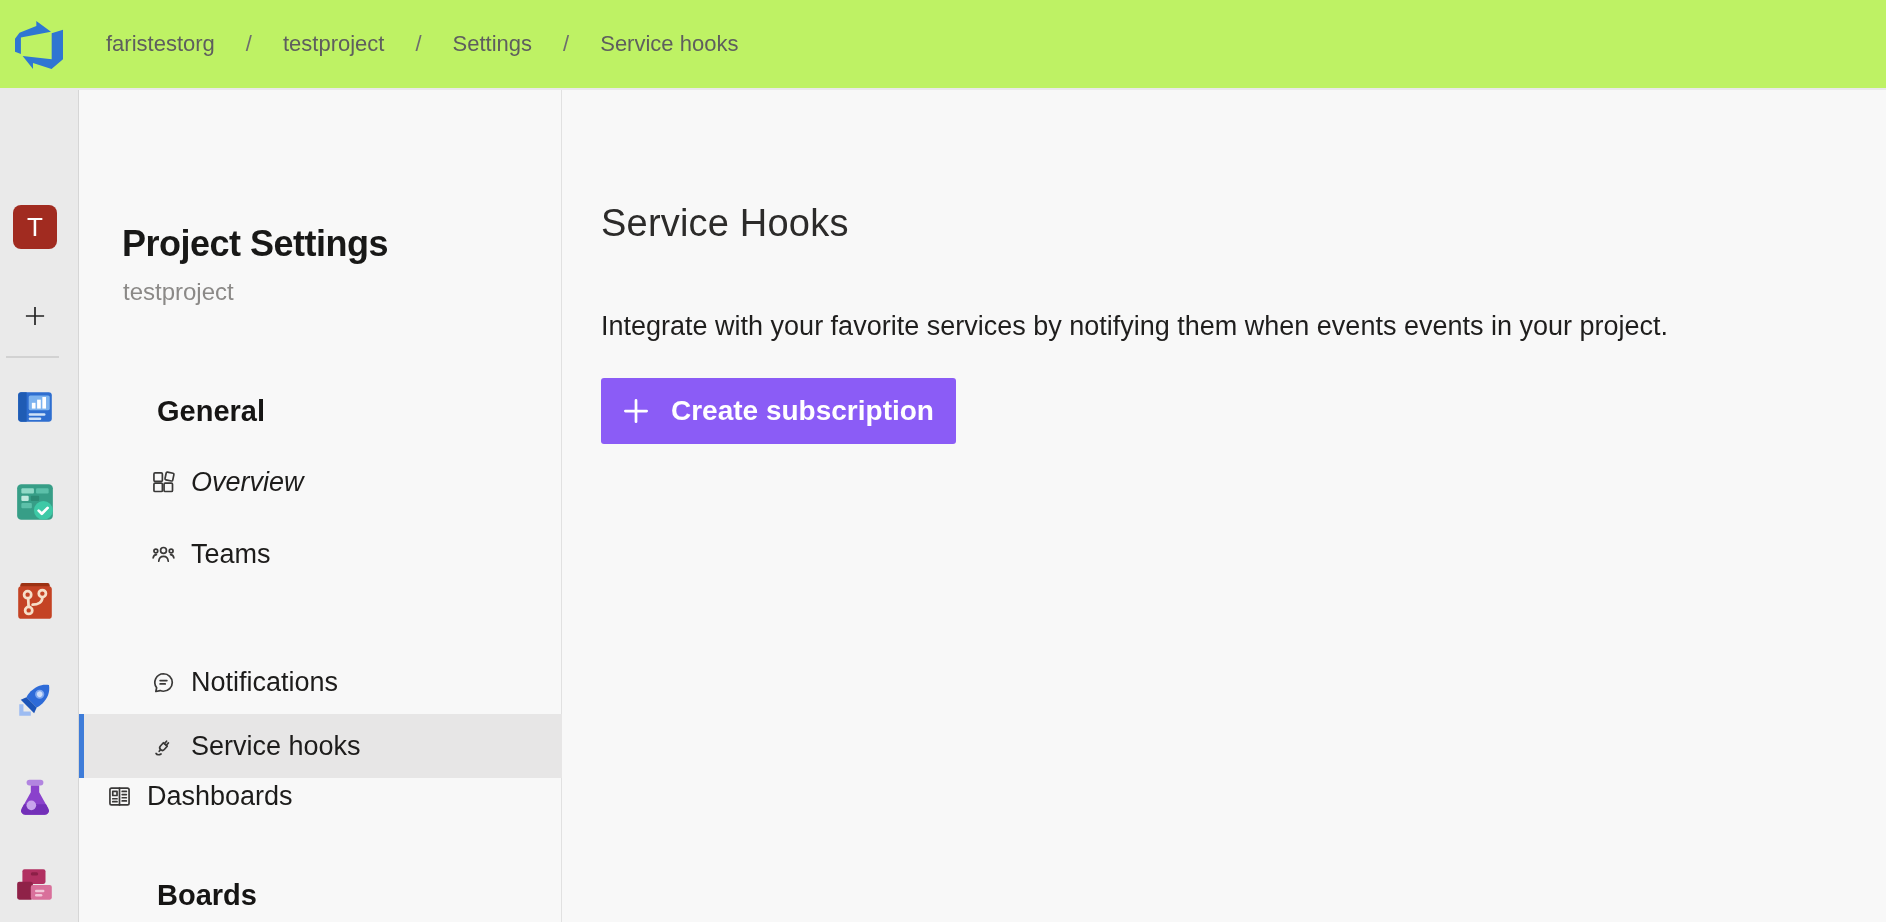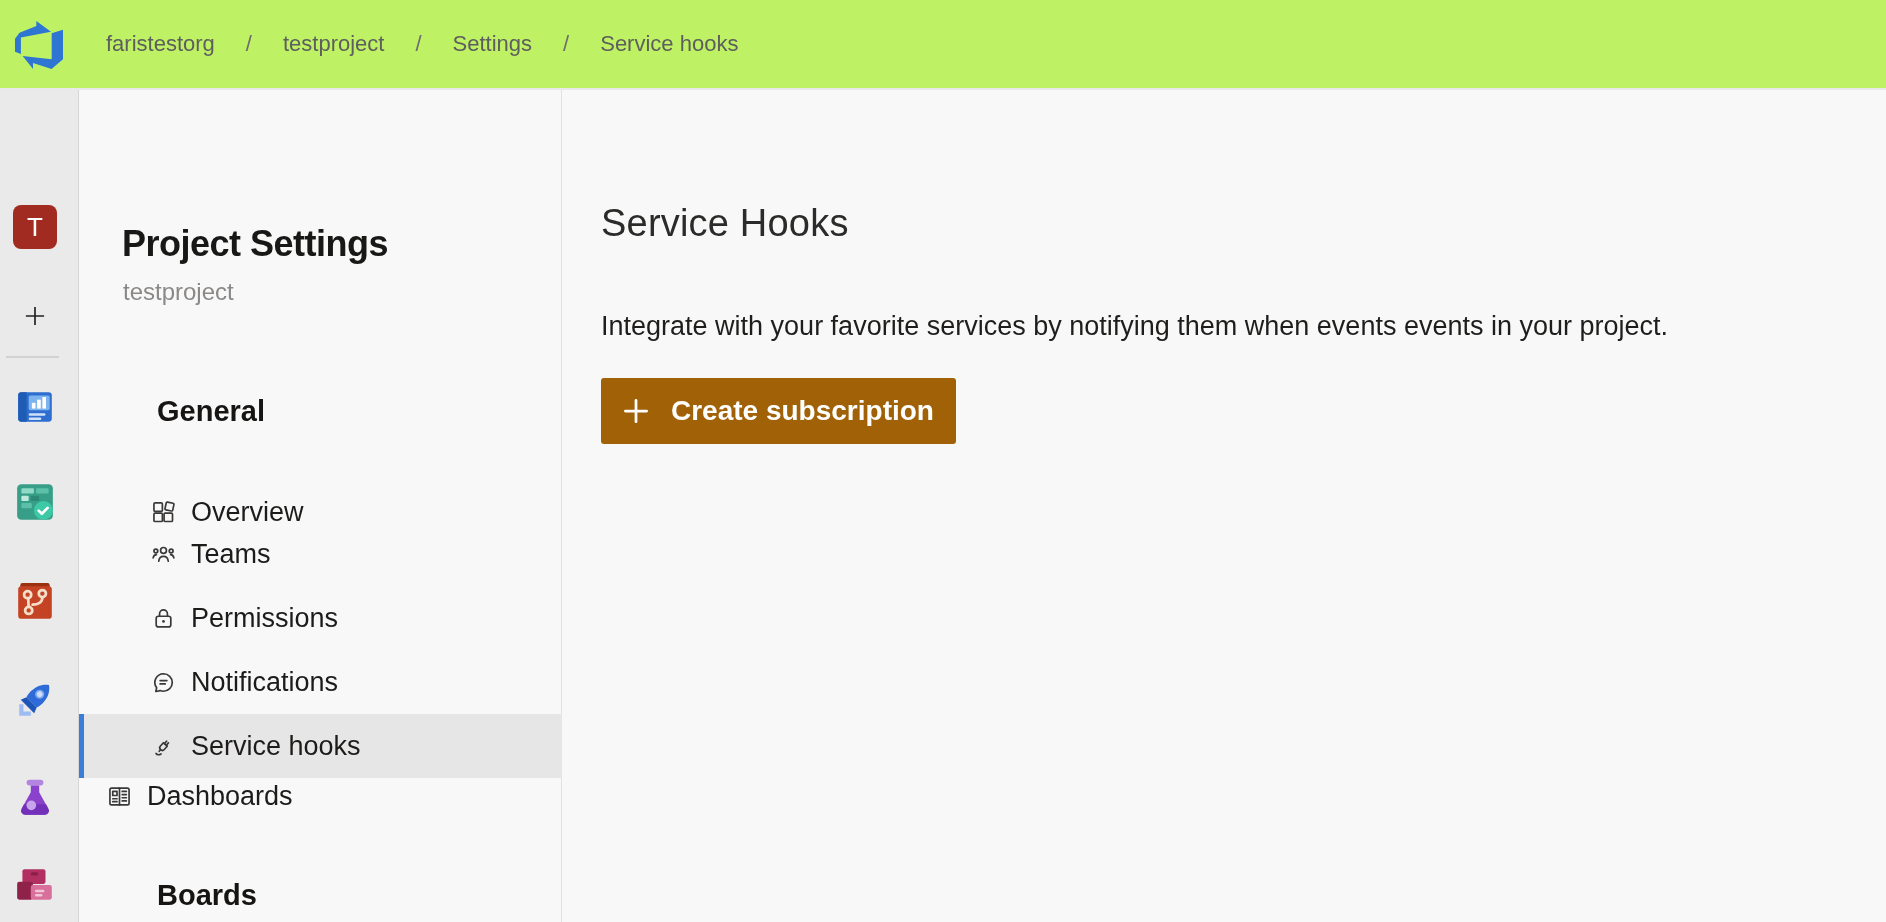--- a/index.html
+++ b/index.html
@@ -76,38 +76,38 @@
     position:absolute; left:0; width:483px; height:64px;
     display:flex; align-items:center; gap:14px; padding-left:71px;
     font-size:27px; color:#1d1c1b; cursor:pointer; white-space:nowrap;
   }
   .nav-row svg { width:27px; height:27px; flex:0 0 27px; }
   .nav-row.selected {
     background:#e7e6e6;
     border-left:5px solid #3e7cd9;
     padding-left:66px;
   }
-  .r0 { top:390px; } .r1 { top:432px; } .r2 { top:496px; }
+  .r0 { top:360px;font-style:italic; } .r1 { top:432px; } .r2 { top:496px; }
   .r3 { top:560px; } .r4 { top:624px; } .r5 { top:674px;padding-left:27px; }
   
   .main { position:absolute; left:562px; top:90px; right:0; bottom:0; background:#f8f8f8; }
   .main-title {
     position:absolute; left:39px; top:112px;
     font-size:38px; font-weight:300; color:#2c2b2a; letter-spacing:0.2px;
     white-space:nowrap;
   }
   .main-desc {
     position:absolute; left:39px; top:221px;
     font-size:27px; color:#1f1e1d; white-space:nowrap;
   }
   .create-btn {
     position:absolute; left:39px; top:288px; height:66px;
     display:inline-flex; align-items:center; gap:20px;
     padding:0 22px 0 20px;
-    background:#a16207; border:none; border-radius:3px;
+    background:#8b5cf6; border:none; border-radius:3px;
     color:#ffffff; font-size:28px; font-weight:600;
     font-family:"Liberation Sans", sans-serif;
     cursor:pointer; white-space:nowrap;
   }
   .icon-stroke { stroke:#3a3938; stroke-width:1.5; fill:none; stroke-linecap:round; stroke-linejoin:round; }
 </style>
 </head>
 <body>
 
 <header class="topbar">
@@ -234,30 +234,20 @@
         <circle cx="12" cy="8.4" r="2.6"></circle>
         <path d="M7.8 18c.2-2.6 1.9-4.4 4.2-4.4s4 1.8 4.2 4.4"></path>
         <circle cx="5.2" cy="8.9" r="1.7"></circle>
         <circle cx="18.8" cy="8.9" r="1.7"></circle>
         <path d="M2.8 15c.3-1.7 1.4-2.8 2.9-2.9M21.2 15c-.3-1.7-1.4-2.8-2.9-2.9"></path>
       </g>
     </svg>
     <span>Teams</span>
   </div>
 
-  <div class="nav-row r2">
-    <svg viewBox="0 0 24 24">
-      <g class="icon-stroke">
-        <rect x="5.5" y="10" width="13" height="9.5" rx="2"></rect>
-        <path d="M8.5 10V7.8a3.5 3.5 0 0 1 7 0V10"></path>
-      </g>
-      <circle cx="12" cy="14.6" r="1.2" fill="#3a3938"></circle>
-    </svg>
-    <span>Permissions</span>
-  </div>
 
   <div class="nav-row r3">
     <svg viewBox="0 0 24 24">
       <g class="icon-stroke">
         <path d="M12 4.2a7.8 7.8 0 0 1 0 15.6c-1.1 0-2.1-.2-3-.6L5.2 20l.7-3.3A7.8 7.8 0 0 1 12 4.2z"></path>
         <path d="M9 10.3h6M9 13.3h4.5"></path>
       </g>
     </svg>
     <span>Notifications</span>
   </div>

